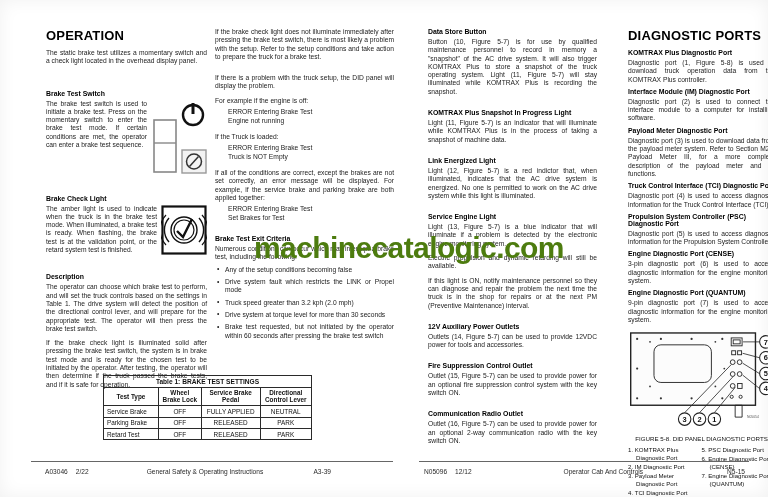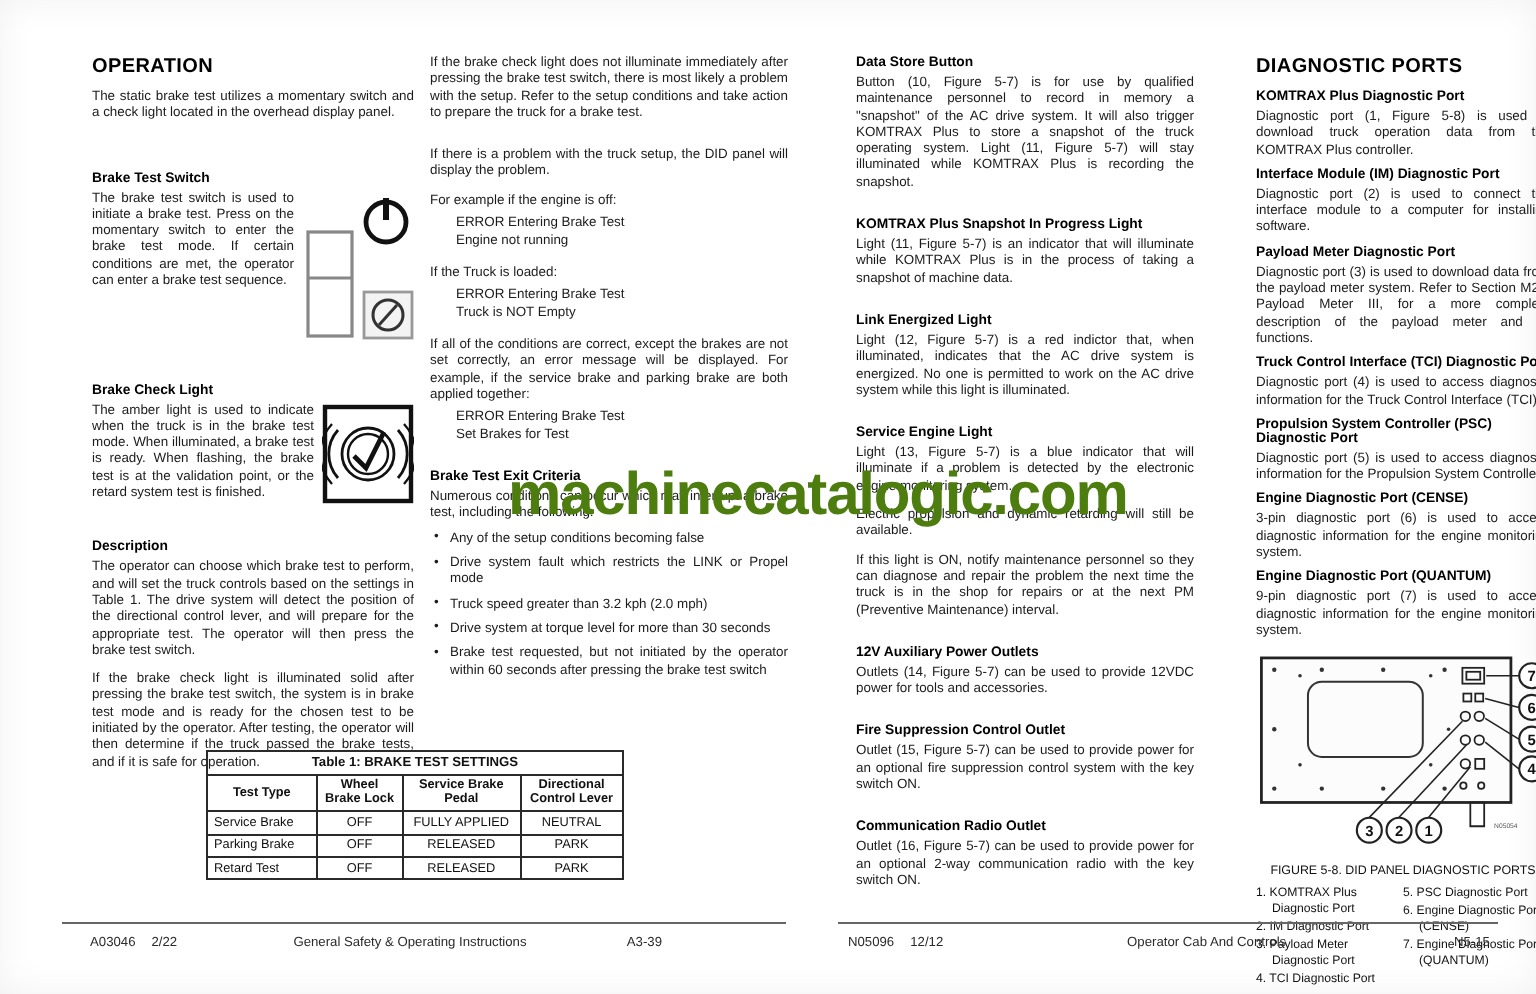--- a/index.html
+++ b/index.html
@@ -6,21 +6,21 @@
   .sheet{
     position:relative;width:768px;height:497px;background:#ffffff;
     font-family:"Liberation Sans","DejaVu Sans",sans-serif;color:#1b1b1b;
     overflow:hidden;box-shadow:inset 0 0 18px rgba(0,0,0,0.06);
   }
   .col{position:absolute;top:28px;}
   #col1{left:46px;width:161px;}
   #col2{left:215px;width:179px;}
   #col3{left:428px;width:169px;}
   #col4{left:628px;width:147px;}
-  .h1{font-size:10px;font-weight:bold;letter-spacing:.2px;margin:0 0 6px;color:#000;}
+  .h1{font-size:13px;font-weight:bold;letter-spacing:.2px;margin:0 0 6px;color:#000;}
   .h2{font-size:6.9px;font-weight:bold;margin:0 0 3px;color:#000;}
   .p{font-size:6.7px;line-height:1.24;text-align:justify;margin:0 0 6px;}
   .gap-lg{margin-top:24px;}
   .gap-md{margin-top:13px;}
   .gap-sm{margin-top:8px;}
   .err{margin:0 0 7px 13px;font-size:6.7px;line-height:1.26;}
   .bullet{position:relative;padding-left:10px;font-size:6.7px;line-height:1.24;margin:0 0 4px;text-align:justify;}
   .bullet::before{content:"•";position:absolute;left:2px;top:-0.5px;}
   .iconrow{display:flex;align-items:flex-start;}
   .iconrow .p{flex:1;margin-right:4px;}

